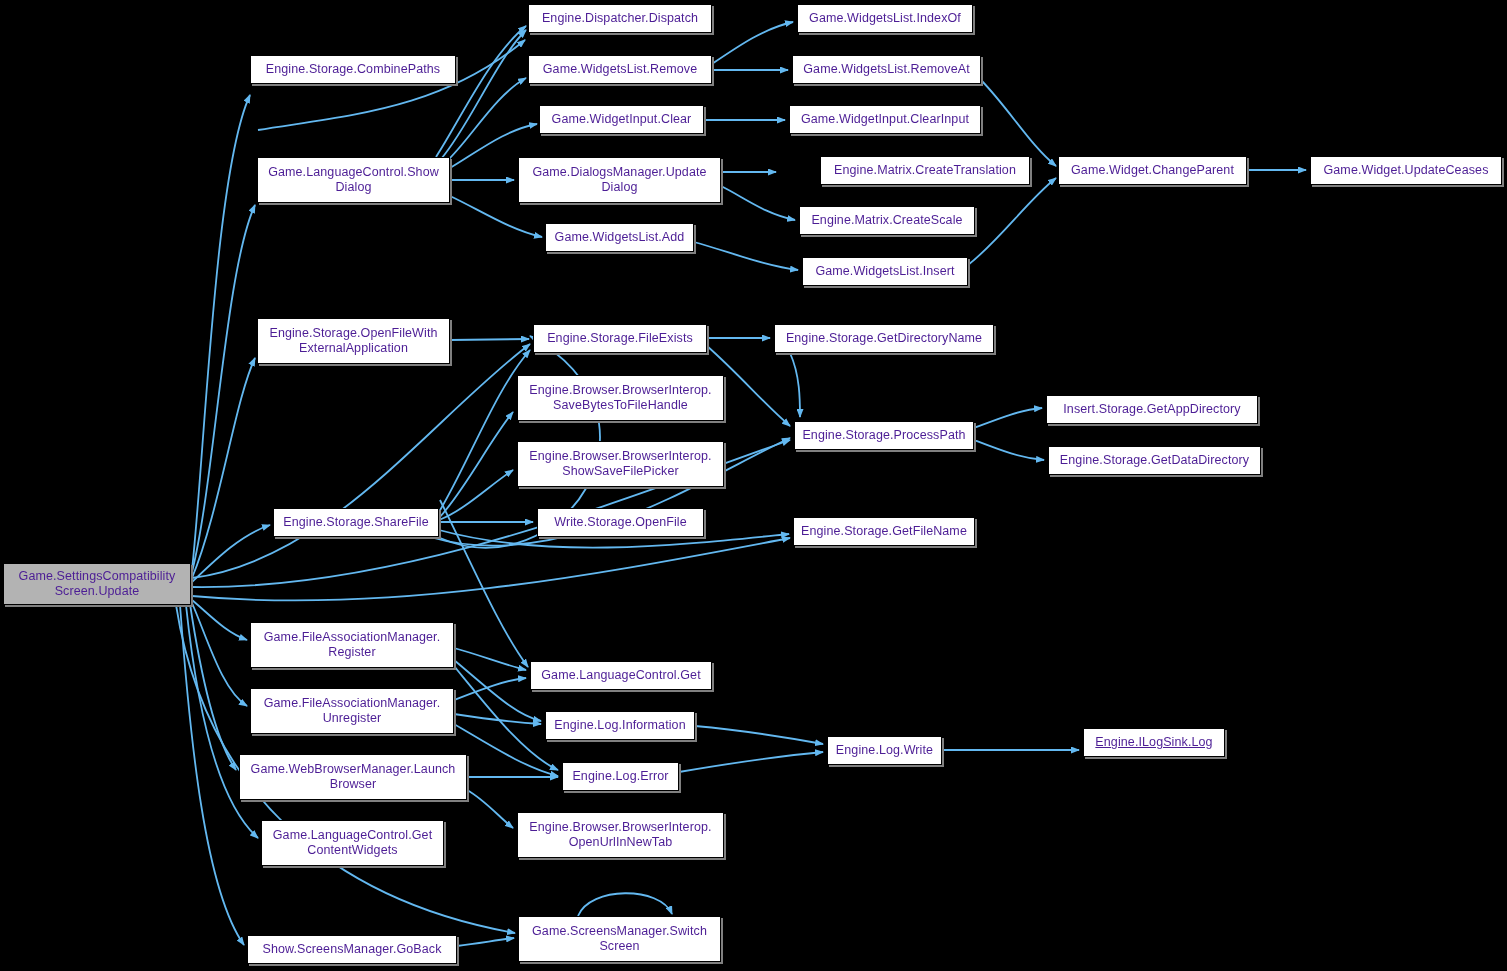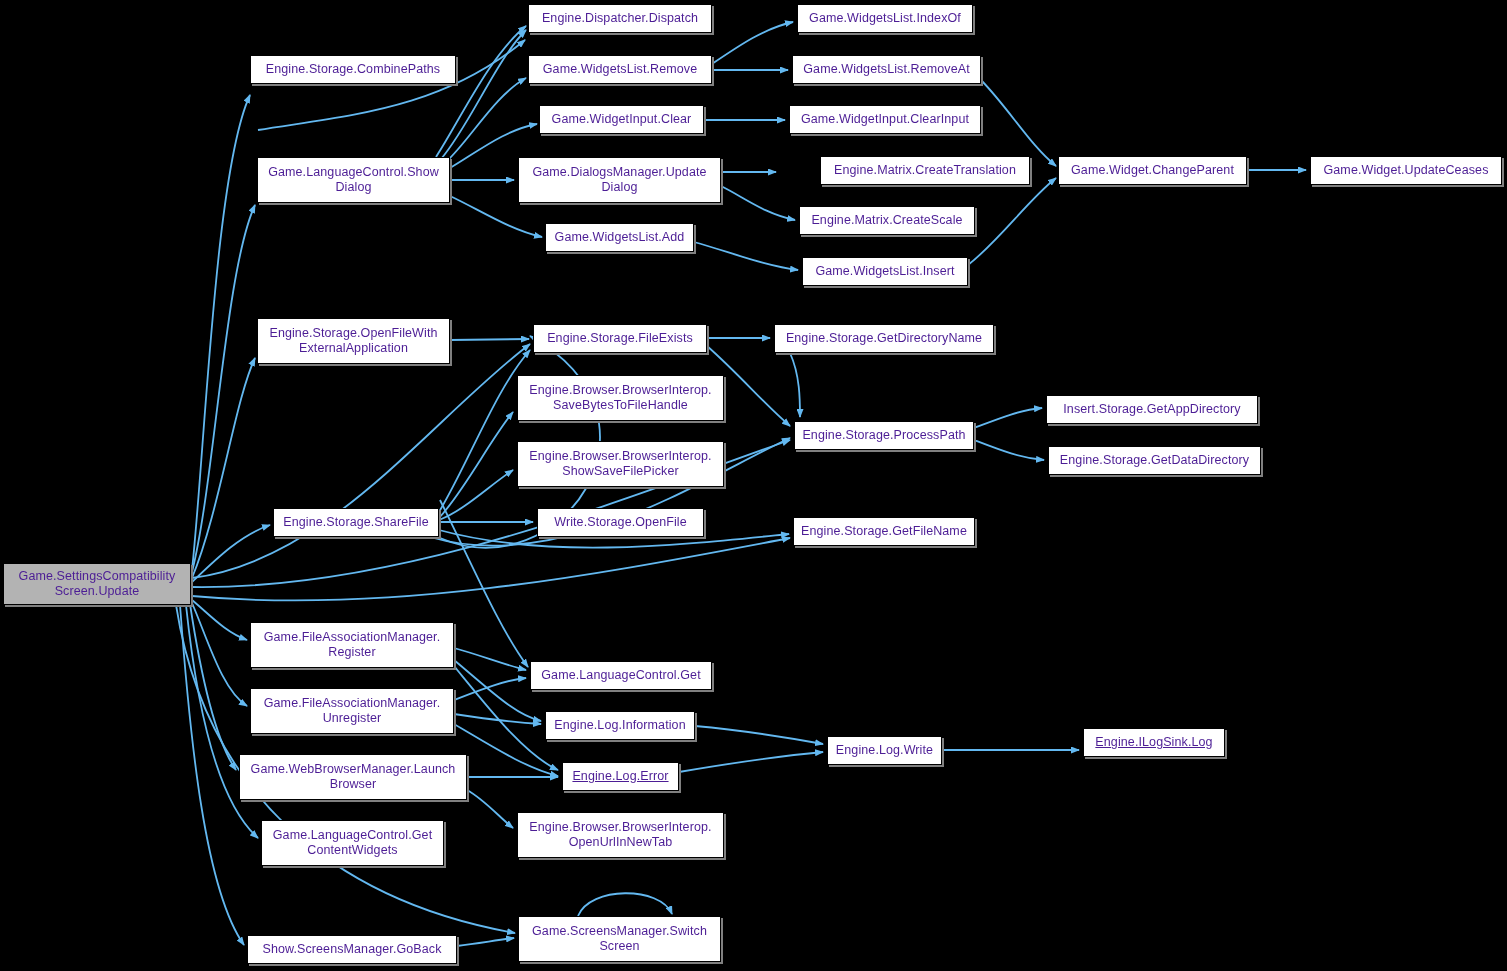--- a/index.html
+++ b/index.html
@@ -125,21 +125,21 @@
       <div class="node" style="left: 794px; top: 421px; width: 180px; height: 29px;">Engine.Storage.ProcessPath</div>
       <div class="node" style="left: 1046px; top: 395px; width: 212px; height: 29px;">Insert.Storage.GetAppDirectory</div>
       <div class="node" style="left: 1048px; top: 446px; width: 213px; height: 29px;">Engine.Storage.GetDataDirectory</div>
       <div class="node" style="left: 793px; top: 517px; width: 182px; height: 29px;">Engine.Storage.GetFileName</div>
       <div class="node" style="left: 250px; top: 622px; width: 204px; height: 46px;">Game.FileAssociationManager.
 Register</div>
       <div class="node" style="left: 250px; top: 688px; width: 204px; height: 46px;">Game.FileAssociationManager.
 Unregister</div>
       <div class="node" style="left: 530px; top: 661px; width: 182px; height: 29px;">Game.LanguageControl.Get</div>
       <div class="node" style="left: 545px; top: 711px; width: 150px; height: 29px;">Engine.Log.Information</div>
-      <div class="node" style="left: 562px; top: 762px; width: 117px; height: 29px; text-decoration: underline;">Engine.Log.Error</div>
+      <div class="node" style="left: 562px; top: 762px; width: 117px; height: 29px;">Engine.Log.Error</div>
       <div class="node" style="left: 239px; top: 754px; width: 228px; height: 46px;">Game.WebBrowserManager.Launch
 Browser</div>
       <div class="node" style="left: 261px; top: 820px; width: 183px; height: 46px;">Game.LanguageControl.Get
 ContentWidgets</div>
       <div class="node" style="left: 517px; top: 812px; width: 207px; height: 46px;">Engine.Browser.BrowserInterop.
 OpenUrlInNewTab</div>
       <div class="node" style="left: 827px; top: 736px; width: 115px; height: 29px;">Engine.Log.Write</div>
       <div class="node" style="left: 1083px; top: 728px; width: 142px; height: 29px; text-decoration: underline;">Engine.ILogSink.Log</div>
       <div class="node" style="left: 247px; top: 935px; width: 210px; height: 29px;">Show.ScreensManager.GoBack</div>
       <div class="node" style="left: 518px; top: 916px; width: 203px; height: 46px;">Game.ScreensManager.Switch

